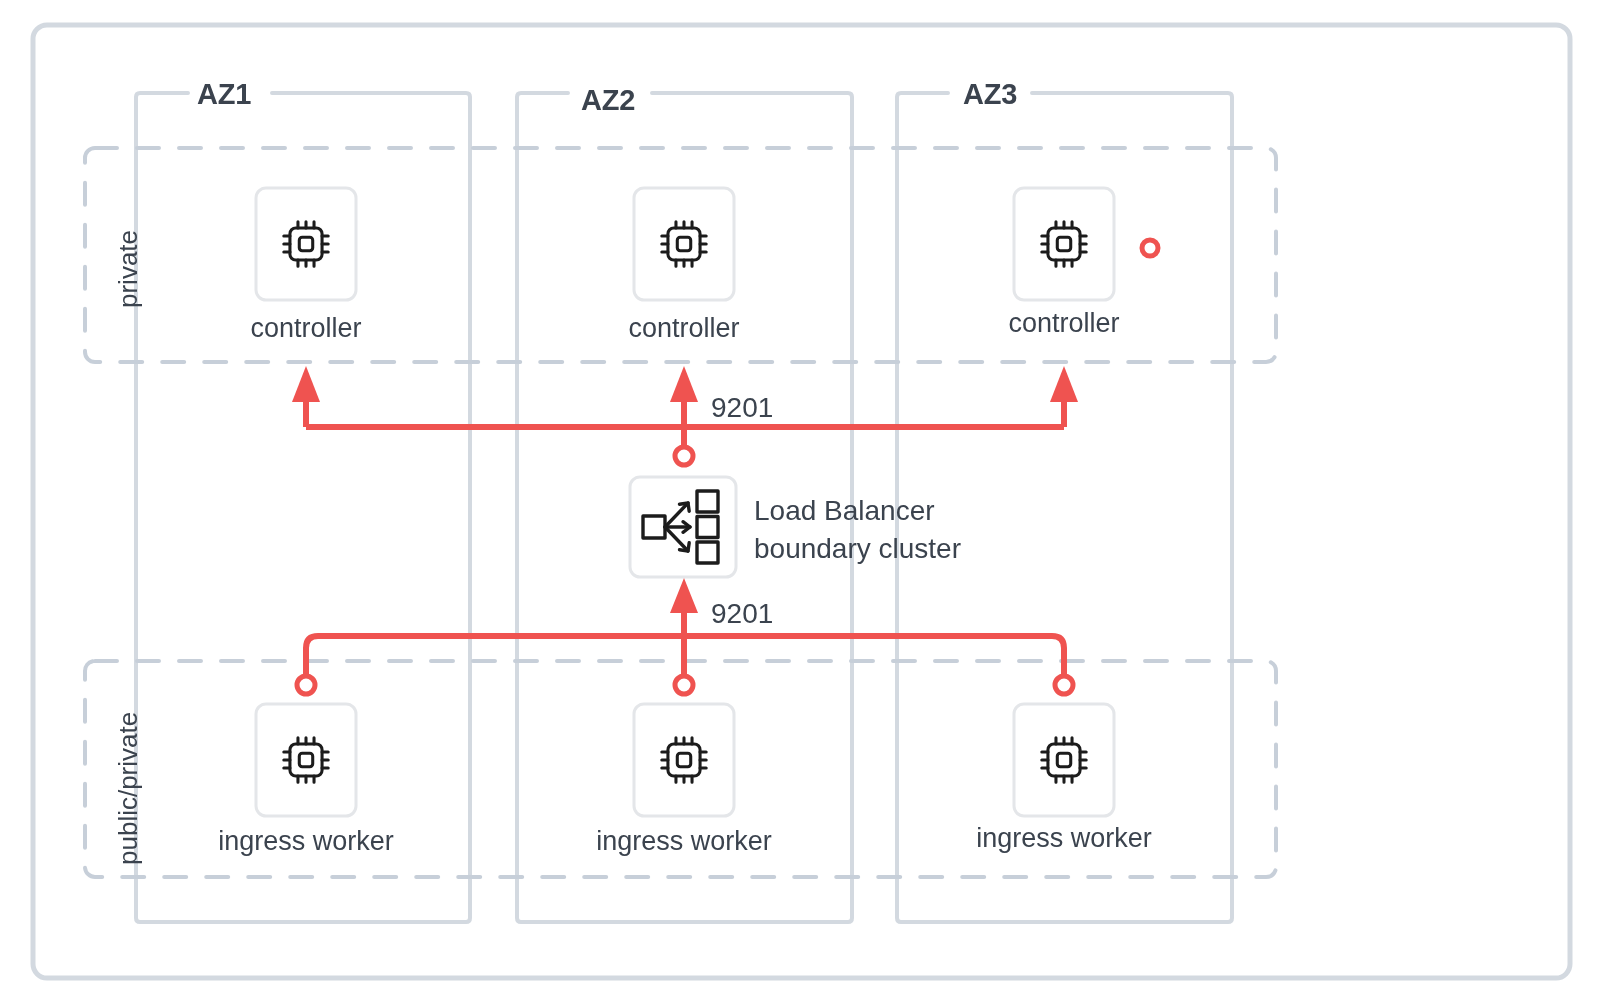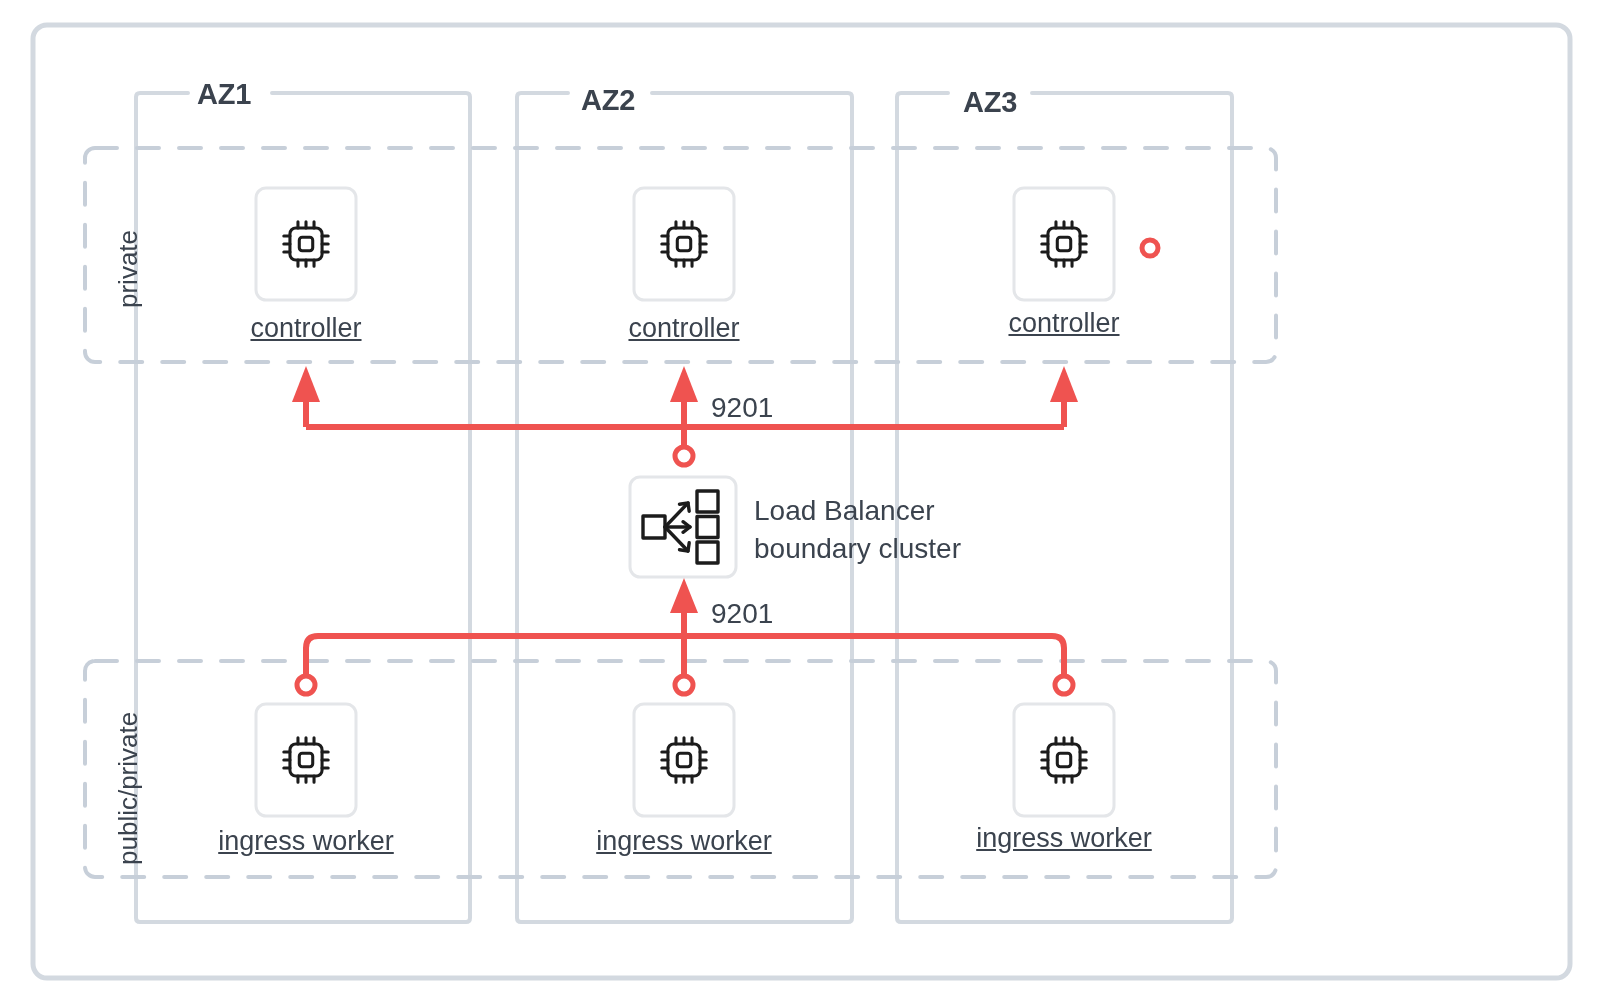--- a/index.html
+++ b/index.html
@@ -29,21 +29,20 @@
     font-family: "Liberation Sans", sans-serif;
   }
   .az-label {
     font-size: 29px;
     font-weight: bold;
     letter-spacing: -0.2px;
   }
   .node-label {
     font-size: 27px;
     font-weight: normal;
-    text-decoration: underline;
   }
   .port-label {
     font-size: 28px;
     font-weight: normal;
     text-align: center;
   }
   .zone-label {
     font-size: 26px;
     transform-origin: 0 0;
   }
@@ -189,21 +188,21 @@
     </g>
     <circle cx="306" cy="685" r="9" fill="#ffffff" stroke="#ef5350" stroke-width="5"></circle>
     <circle cx="684" cy="685" r="9" fill="#ffffff" stroke="#ef5350" stroke-width="5"></circle>
     <circle cx="1064" cy="685" r="9" fill="#ffffff" stroke="#ef5350" stroke-width="5"></circle>
 
     <circle cx="1150" cy="248" r="8" fill="#ffffff" stroke="#ef5350" stroke-width="5"></circle>
   </svg>
 
   <div class="txt az-label center" style="left:224px; top:78px;">AZ1</div>
   <div class="txt az-label center" style="left:608px; top:84px;">AZ2</div>
-  <div class="txt az-label center" style="left:990px; top:86px;">AZ3</div>
+  <div class="txt az-label center" style="left:990px; top:78px;">AZ3</div>
 
   <div class="txt zone-label" style="left:113px; top:308px; transform: rotate(-90deg);">private</div>
   <div class="txt zone-label" style="left:113px; top:865px; transform: rotate(-90deg);">public/private</div>
 
   <div class="txt node-label center" style="left:306px; top:313px;">controller</div>
   <div class="txt node-label center" style="left:684px; top:313px;">controller</div>
   <div class="txt node-label center" style="left:1064px; top:308px;">controller</div>
 
   <div class="txt node-label center" style="left:306px; top:826px;">ingress worker</div>
   <div class="txt node-label center" style="left:684px; top:826px;">ingress worker</div>

